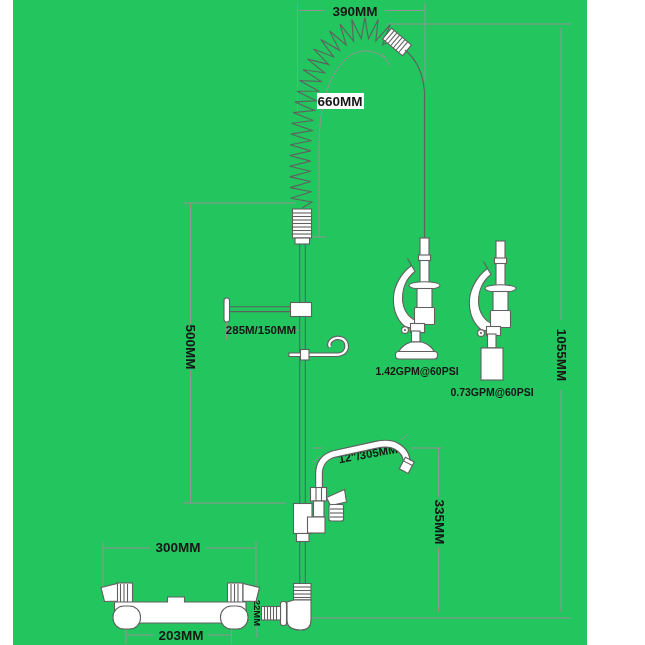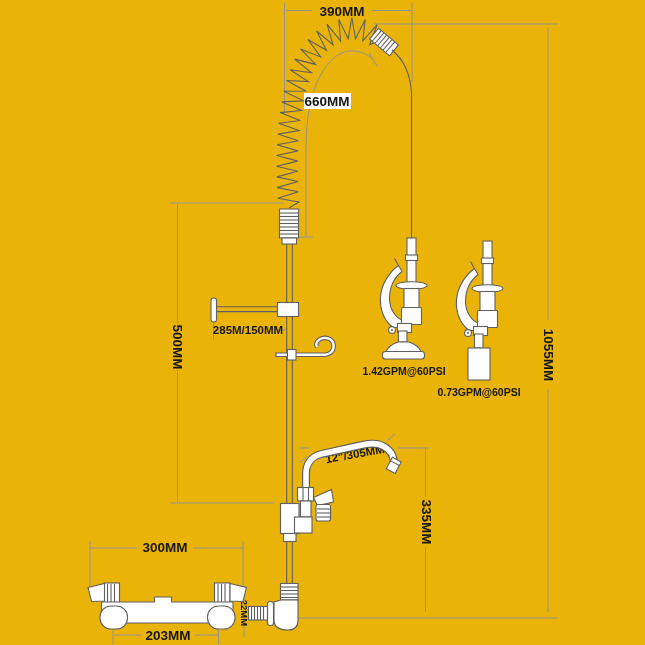--- a/index.html
+++ b/index.html
@@ -1,16 +1,16 @@
 <!DOCTYPE html>
 <html><head>
 <meta charset="utf-8">
 <style>
   html,body{margin:0;padding:0;background:#ffffff;}
-  .canvas{width:645px;height:645px;position:relative;background:#eab308;overflow:hidden;}
+  .canvas{width:574px;height:645px;position:relative;background:#22c55e;overflow:hidden;margin-left:13px;}
   svg{display:block;}
   text{font-family:"Liberation Sans","DejaVu Sans",sans-serif;font-weight:700;fill:#161616;}
   .draw{stroke:#606060;stroke-width:1.1;fill:none;}
   .drawf{stroke:#606060;stroke-width:1.1;fill:#ffffff;}
   .dim{stroke:#949494;stroke-width:1;fill:none;}
   .t13{font-size:13.5px;}
   .t11{font-size:11.5px;}
   .t10{font-size:10.5px;}
   .t9{font-size:9.5px;}
 </style>

